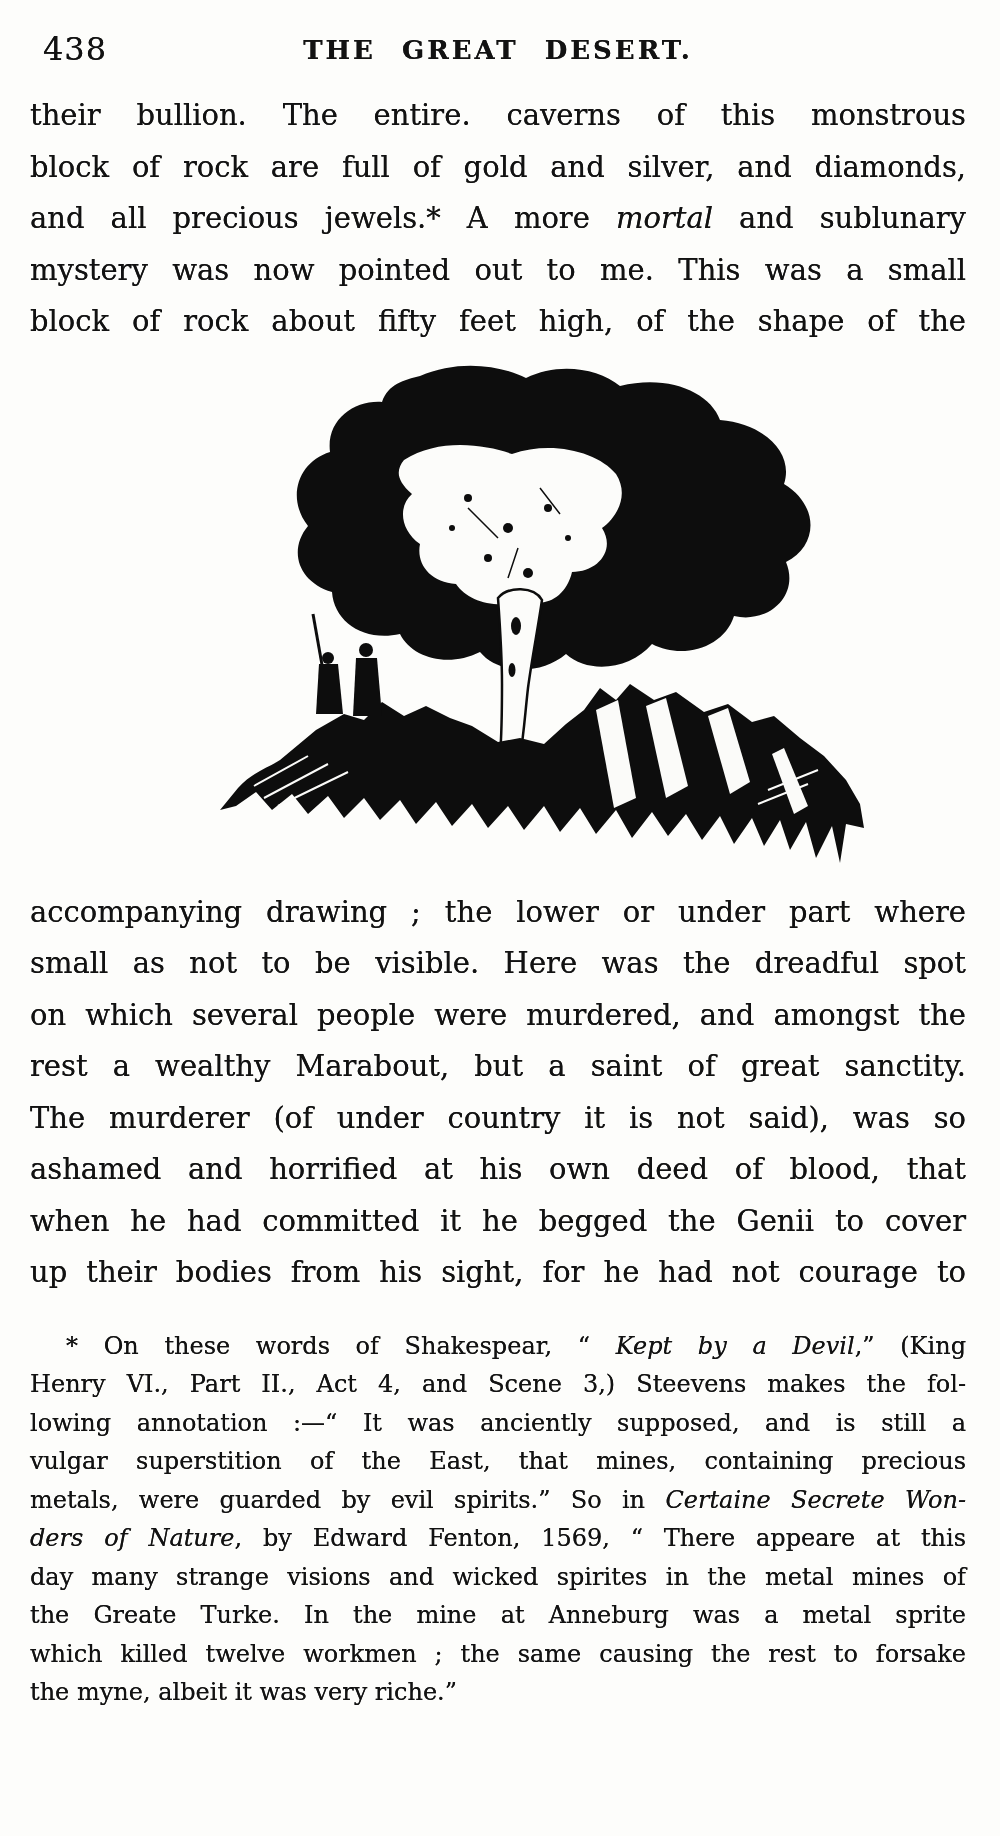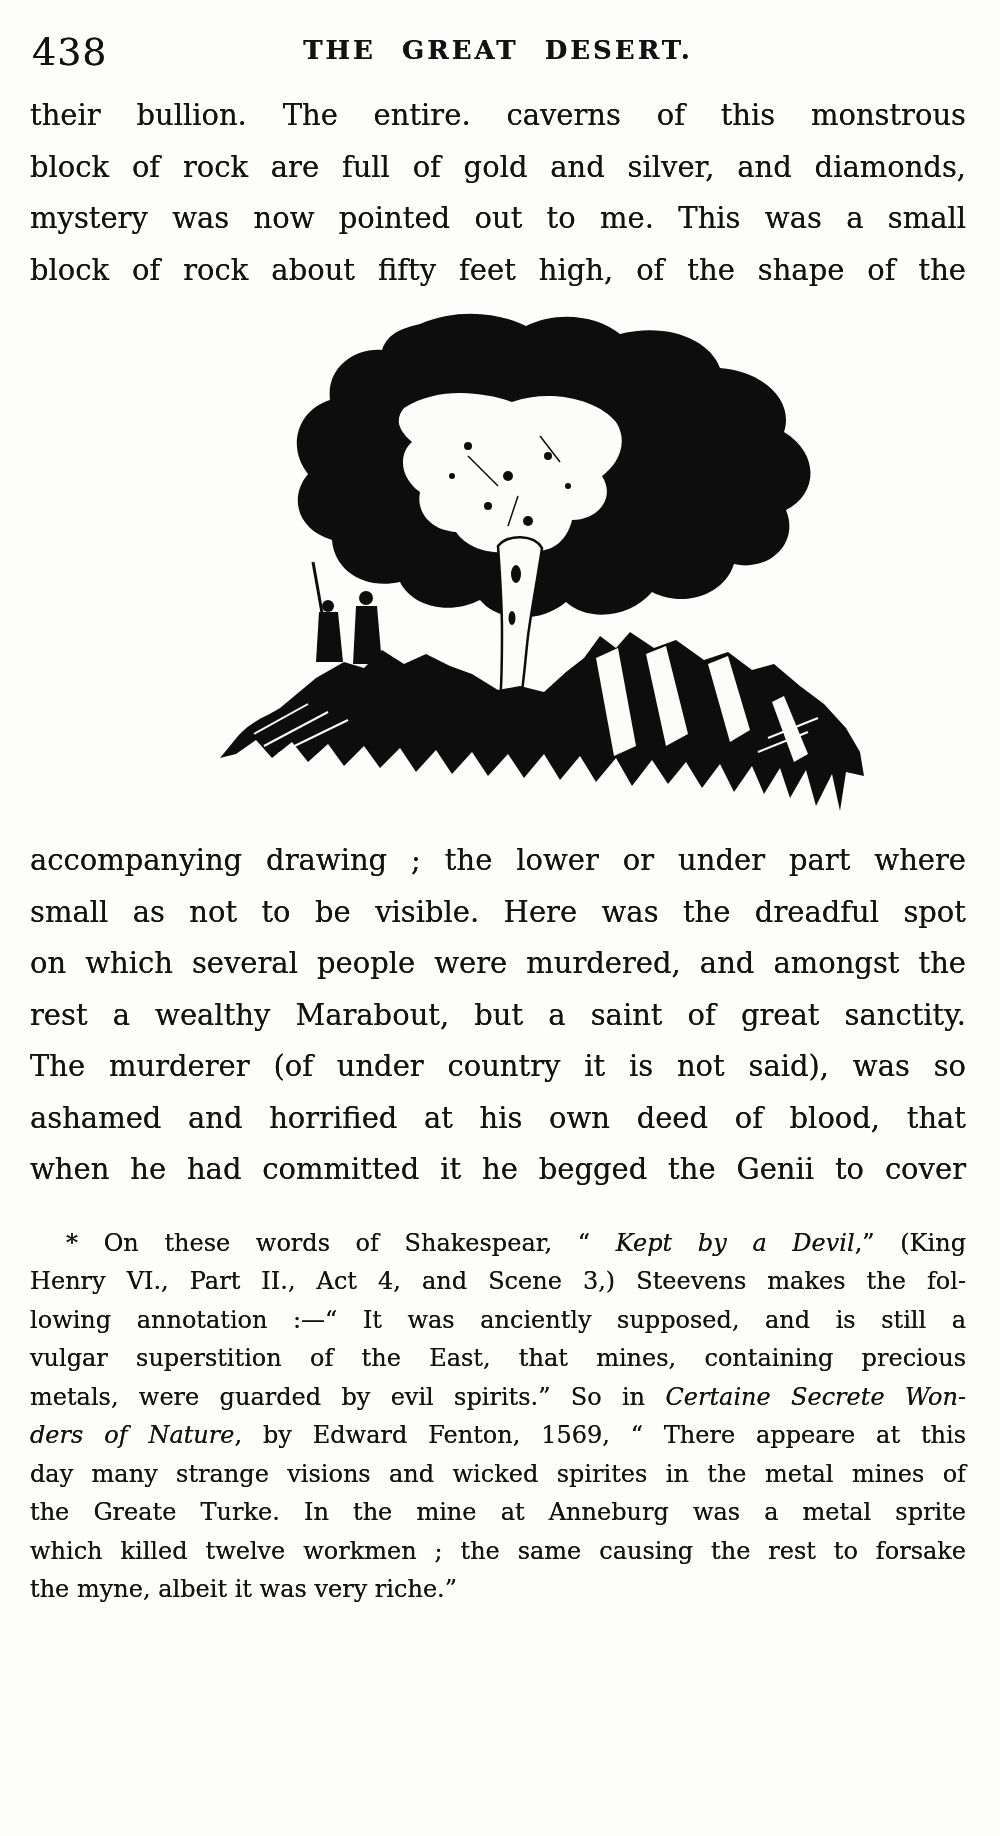--- a/index.html
+++ b/index.html
@@ -9,22 +9,22 @@
     background:#fdfdfb;
     color:#121212;
     font-family:"DejaVu Serif","Liberation Serif",serif;
     overflow:hidden;
     box-sizing:border-box;
     padding:26px 34px 0 30px;
   }
   .ink{ text-shadow:0 0 0.6px rgba(10,10,10,0.85); }
   .header{ position:relative; height:64px; }
   .pagenum{
-    position:absolute; left:2px; top:4px;
-    font-size:38px; letter-spacing:1px;text-align:center;
+    position:absolute; left:13px; top:4px;
+    font-size:32px; letter-spacing:1px;text-align:center;
   }
   .title{
     text-align:center; padding-top:9px;
     font-size:26px; font-weight:bold;
     letter-spacing:3px; word-spacing:14px;
   }
   .bodytext{ font-size:29px; line-height:51.5px; }
   .footnote{ font-size:24px; line-height:38.5px; margin-top:28px; }
   .line{ width:100%; }
   .line.just{ text-align:justify; text-align-last:justify; }
@@ -43,20 +43,21 @@
 <div class="page ink">
 
   <div class="header">
     <span class="pagenum">438</span>
     <div class="title">THE GREAT DESERT.</div>
   </div>
 
   <div class="bodytext">
       <div class="line just"><span>their bullion.  The entire. caverns of this monstrous</span></div>
       <div class="line just"><span>block of rock are full of gold and silver, and diamonds,</span></div>
+      <div class="line just"><span>and all precious jewels.*   A more </span><span class="it">mortal</span><span> and sublunary</span></div>
       <div class="line just"><span>mystery was now pointed out to me.  This was a small</span></div>
       <div class="line just"><span>block of rock about fifty feet high, of the shape of the</span></div>
     </div>
 
   <div class="figure" role="img" aria-label="Woodcut engraving of a mushroom-shaped block of rock about fifty feet high, its dark overhanging top balanced on a narrow light stem above a rugged rocky mound, with two small robed figures standing on the left ridge">
     <svg width="710" height="515" viewBox="0 0 710 515" xmlns="http://www.w3.org/2000/svg">
 
       <g>
         <path fill="#0d0d0d" d="M252 18 C288 2 330 6 358 20 C390 4 430 10 452 28 C500 16 542 34 552 62 C598 66 626 96 616 126 C652 148 650 188 618 204 C632 238 600 266 566 258 C556 290 514 302 484 286 C462 312 420 316 398 296 C372 318 330 316 312 294 C280 310 244 300 232 276 C196 284 166 264 164 234 C130 224 120 192 140 168 C118 140 130 104 162 94 C158 62 186 42 214 44 C220 26 236 22 252 18 Z"></path>
 
@@ -101,20 +102,21 @@
   </div>
 
   <div class="bodytext">
       <div class="line just"><span>accompanying drawing ; the lower or under part where</span></div>
       <div class="line just"><span>small as not to be visible.   Here was the dreadful spot</span></div>
       <div class="line just"><span>on which several people were murdered, and amongst the</span></div>
       <div class="line just"><span>rest a wealthy Marabout, but a saint of great sanctity.</span></div>
       <div class="line just"><span>The murderer (of under country it is not said), was so</span></div>
       <div class="line just"><span>ashamed and horrified at his own deed of blood, that</span></div>
       <div class="line just"><span>when he had committed it he begged the Genii to cover</span></div>
+      <div class="line just"><span>up their bodies from his sight, for he had not courage to</span></div>
     </div>
 
   <div class="footnote">
       <div class="line just indent"><span>* On these words of Shakespear, “ </span><span class="it">Kept by a Devil</span><span>,” (King</span></div>
       <div class="line just"><span>Henry VI., Part II., Act 4, and Scene 3,) Steevens makes the fol-</span></div>
       <div class="line just"><span>lowing annotation :—“ It was anciently supposed, and is still a</span></div>
       <div class="line just"><span>vulgar superstition of the East, that mines, containing precious</span></div>
       <div class="line just"><span>metals, were guarded by evil spirits.”   So in </span><span class="it">Certaine Secrete Won-</span></div>
       <div class="line just"><span class="it">ders of Nature</span><span>, by Edward Fenton, 1569, “ There appeare at this</span></div>
       <div class="line just"><span>day many strange visions and wicked spirites in the metal mines of</span></div>

